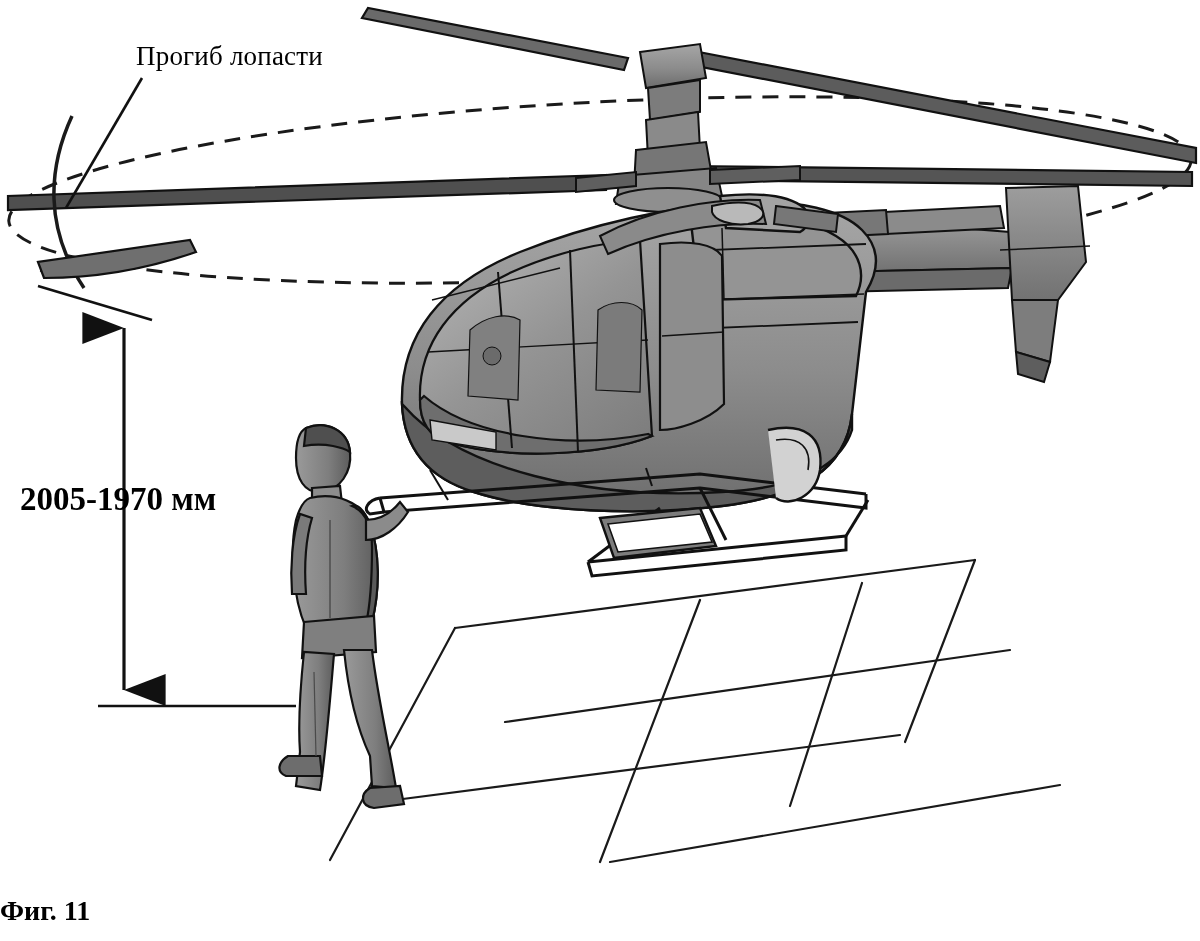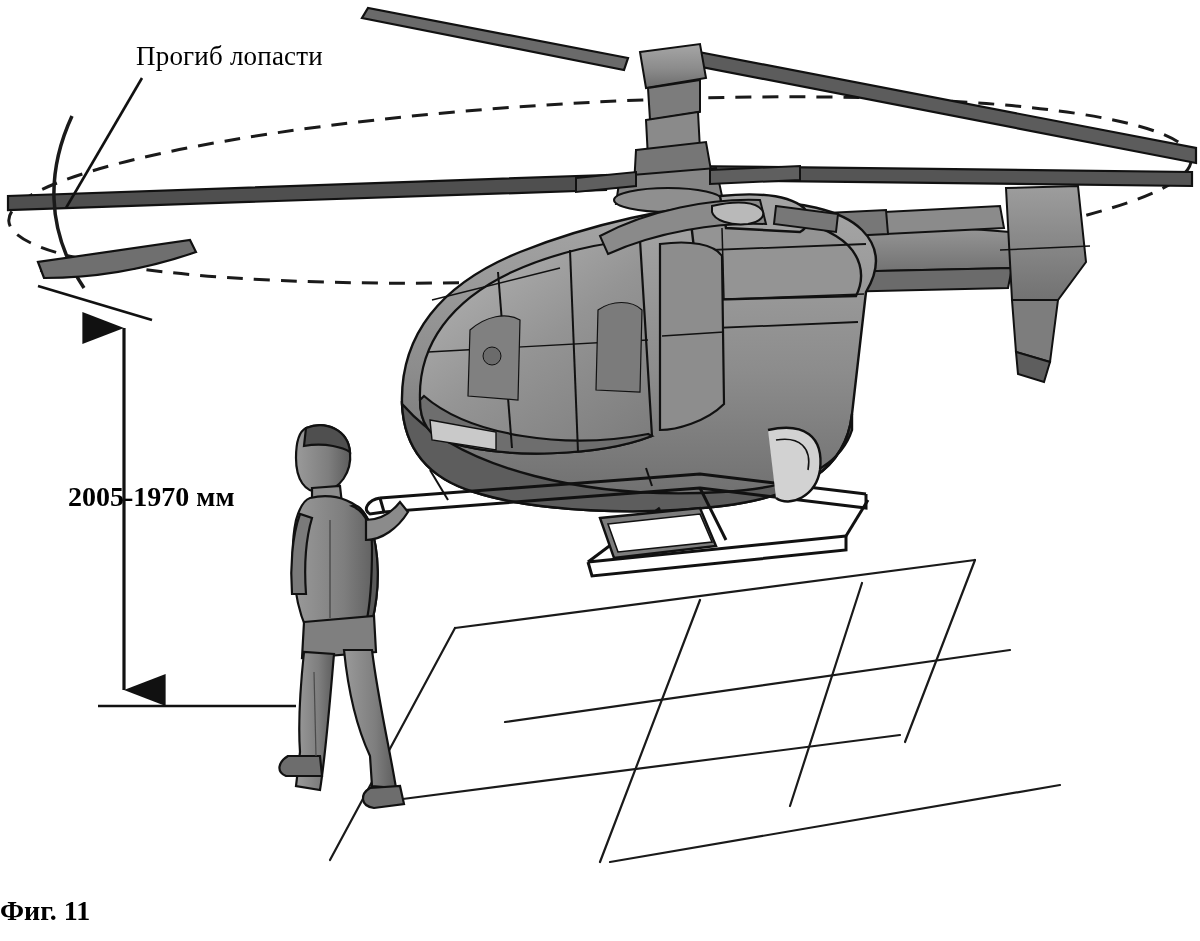--- a/index.html
+++ b/index.html
@@ -35,24 +35,23 @@
   #callout-label {
     left: 136px;
     top: 41px;
     font-size: 27px;
     font-family: "Liberation Serif", serif;
     letter-spacing: 0.2px;
   }
   #dimension-label {
     left: 20px;
     top: 481px;
-    font-size: 28px;
+    font-size: 33px;
     font-weight: bold;
     font-family: "Liberation Serif", serif;
-    margin-left: 48px;
   }
   #figure-caption {
     left: 0;
     top: 895px;
     width: 1200px;
     text-align: left;
     font-size: 28px;
     font-weight: bold;
     font-family: "Liberation Serif", serif;
   }

